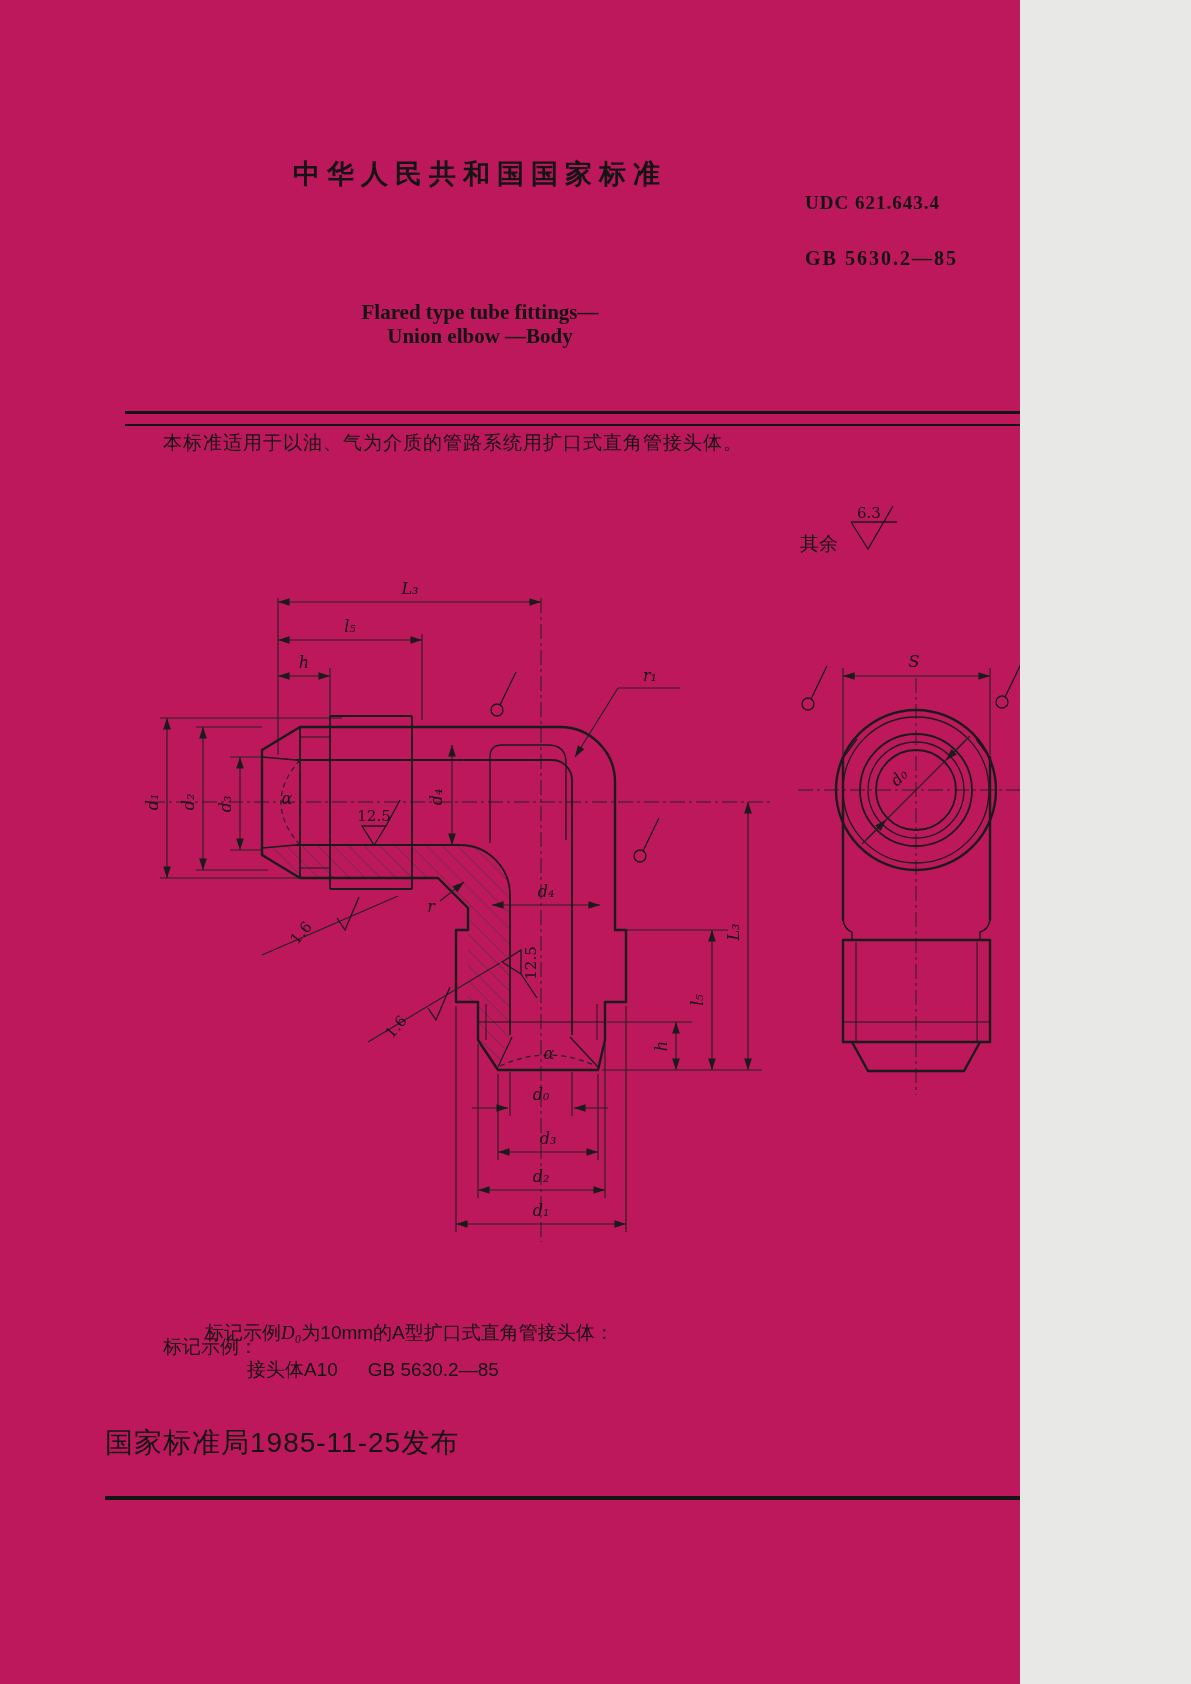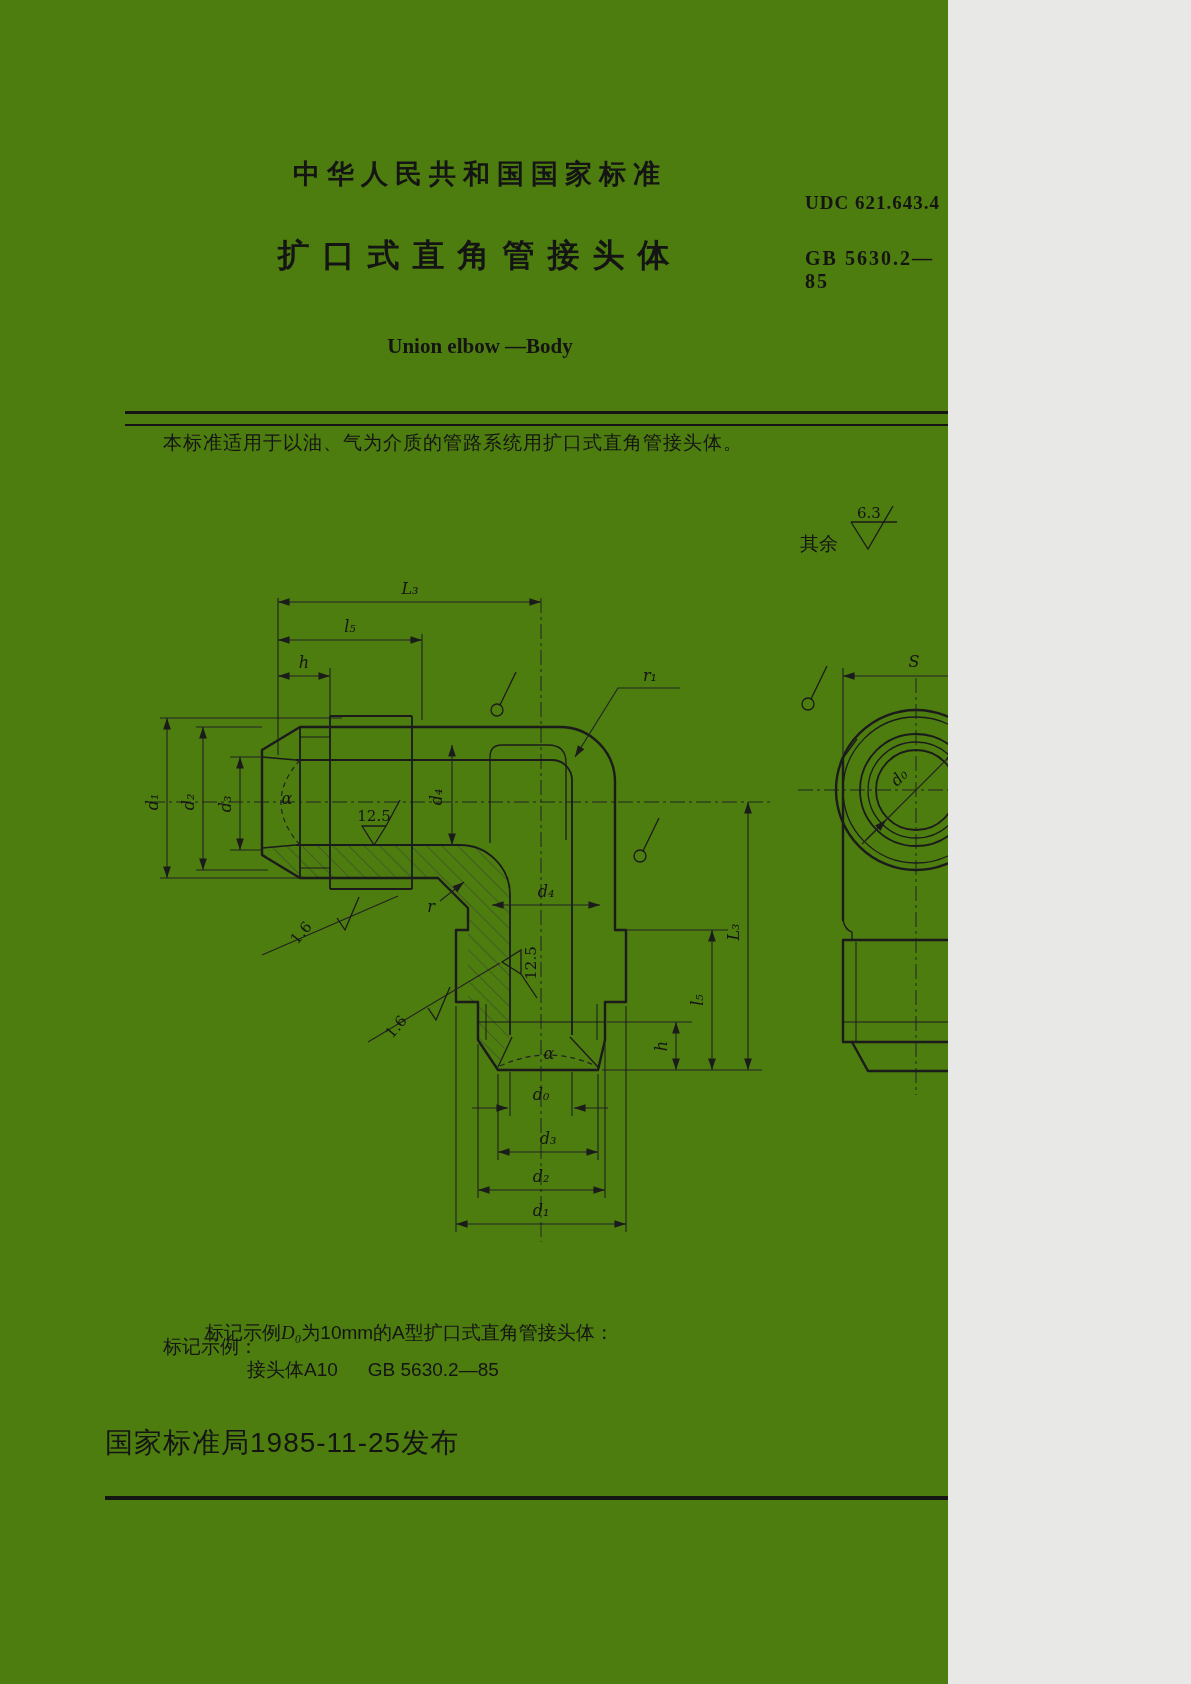--- a/index.html
+++ b/index.html
@@ -1,16 +1,16 @@
 <!DOCTYPE html>
 <html><head>
 <meta charset="utf-8">
 <style>
   html,body{margin:0;padding:0;background:#e8e8e6;}
-  .page{position:relative;width:948px;height:1684px;background:#4d7c0f;font-family:"Liberation Sans",sans-serif;color:#141414;overflow:hidden;}
+  .page{position:relative;width:1020px;height:1684px;background:#be185d;font-family:"Liberation Sans",sans-serif;color:#141414;overflow:hidden;}
   .abs{position:absolute;}
   .org{left:160px;top:156px;width:640px;text-align:center;font-size:27px;font-weight:bold;letter-spacing:7px;}
   .title-zh{left:160px;top:234px;width:640px;text-align:center;font-size:32px;font-weight:bold;letter-spacing:13px;}
   .en{left:160px;width:640px;text-align:center;font-size:21px;font-weight:bold;font-family:"Liberation Serif",serif;}
   .udc{left:805px;top:192px;font-size:19px;font-weight:bold;font-family:"Liberation Serif",serif;letter-spacing:1px;}
   .gbno{left:805px;top:247px;font-size:20px;font-weight:bold;font-family:"Liberation Serif",serif;letter-spacing:2px;}
   .rule{background:#151515;}
   .intro{left:163px;top:430px;font-size:19px;letter-spacing:1px;}
   .mark-h{left:163px;top:1286px;font-size:19px;margin-top:48px;}
   .mark-l2{left:205px;top:1320px;font-size:19px;}
@@ -31,23 +31,23 @@
   .da{fill:none;stroke:#222;stroke-width:1.2;stroke-dasharray:5 4;}
   .sym{fill:none;stroke:#1b1b1b;stroke-width:1.3;}
 </style>
 </head>
 <body>
 
 <div class="page">
 
   <div class="abs org">中华人民共和国国家标准</div>
   <div class="abs udc">UDC 621.643.4</div>
-  <div class="abs title-zh">扩口式直角管接头体</div>
   <div class="abs gbno">GB 5630.2—85</div>
-  <div class="abs en" style="top:334px;">Union elbow —Body</div>
+  <div class="abs en" style="top:300px;">Flared type tube fittings—</div>
+  <div class="abs en" style="top:324px;">Union elbow —Body</div>
 
   <div class="abs rule" style="left:125px;top:411px;width:960px;height:3px;"></div>
   <div class="abs rule" style="left:125px;top:424px;width:960px;height:2px;"></div>
 
   <div class="abs intro">本标准适用于以油、气为介质的管路系统用扩口式直角管接头体。</div>
 
   <svg class="abs" style="left:118px;top:468px;" width="925" height="800" viewBox="118 468 925 800">
     <defs>
       <marker id="ar" markerWidth="12" markerHeight="9" refX="11" refY="4.5" orient="auto-start-reverse">
         <path d="M0.5,1 L11,4.5 L0.5,8 Z" fill="#1b1b1b"></path>

